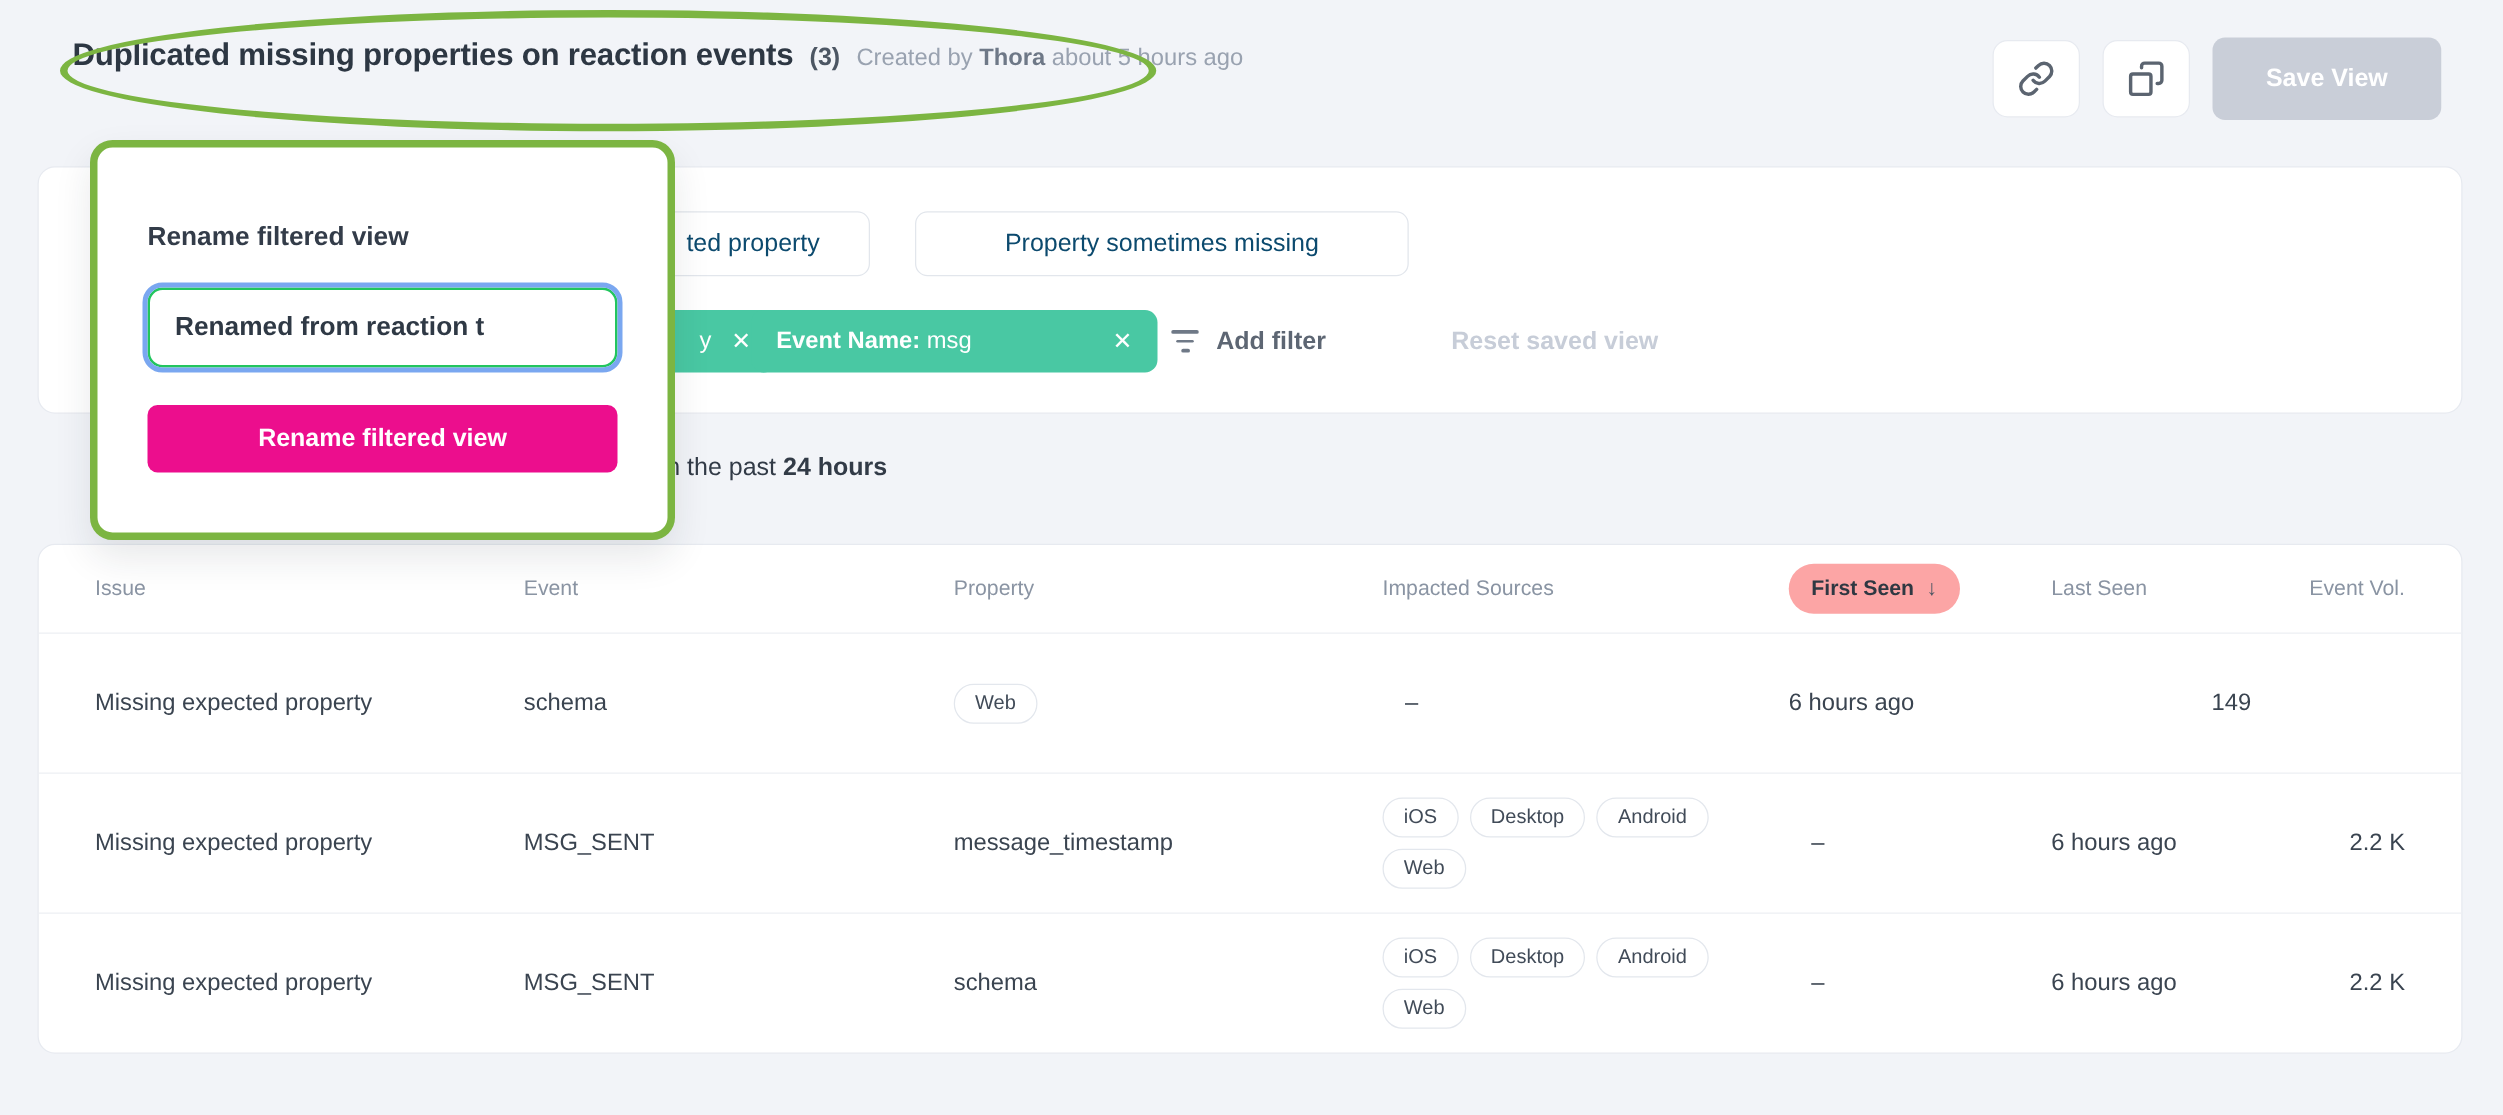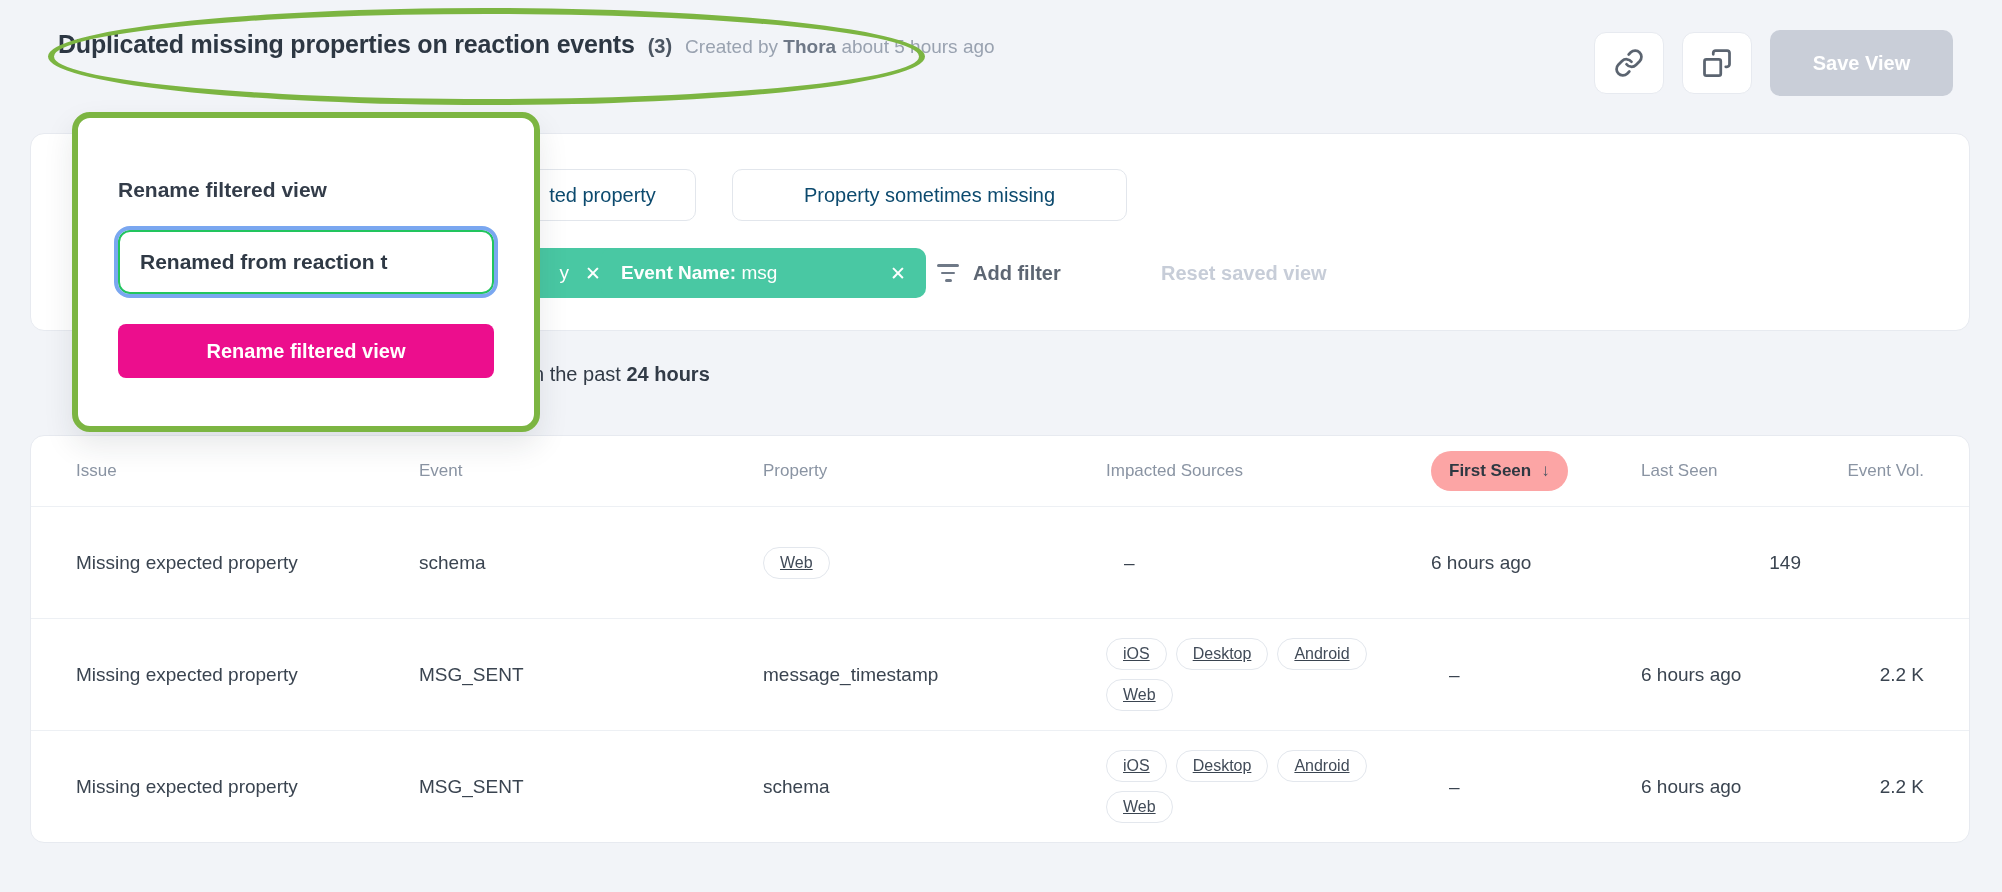--- a/index.html
+++ b/index.html
@@ -100,21 +100,21 @@
   .th.right, .td.right { text-align: right; }
   .sortpill {
     display: inline-flex; align-items: center; gap: 10px;
     background: #fca5a5; border-radius: 999px; padding: 10px 18px;
     font-size: 17px; font-weight: 700; color: #2f3842; cursor: pointer;
   }
   .sortpill .arr { font-weight: 400; color: #4c5663; }
   .tr { min-height: 112px; border-top: 1px solid #edf0f4; cursor: pointer; }
   .td { font-size: 19px; color: #3a4450; }
   .td.dash { padding-left: 18px; }
-  .td.sources { display: flex; flex-wrap: wrap; gap: 9px; padding-right: 16px; text-decoration: underline; }
+  .td.sources { display: flex; flex-wrap: wrap; gap: 9px; padding-right: 16px; }
   .pill {
     display: inline-flex; align-items: center;
     border: 1.5px solid #e3e7ed; border-radius: 999px;
     padding: 6px 16px; font-size: 16px; color: #414b58; background: #fff;
     white-space: nowrap;
   }
 
   
   .popover {
     position: absolute; left: 72px; top: 112px; width: 468px; height: 320px;

